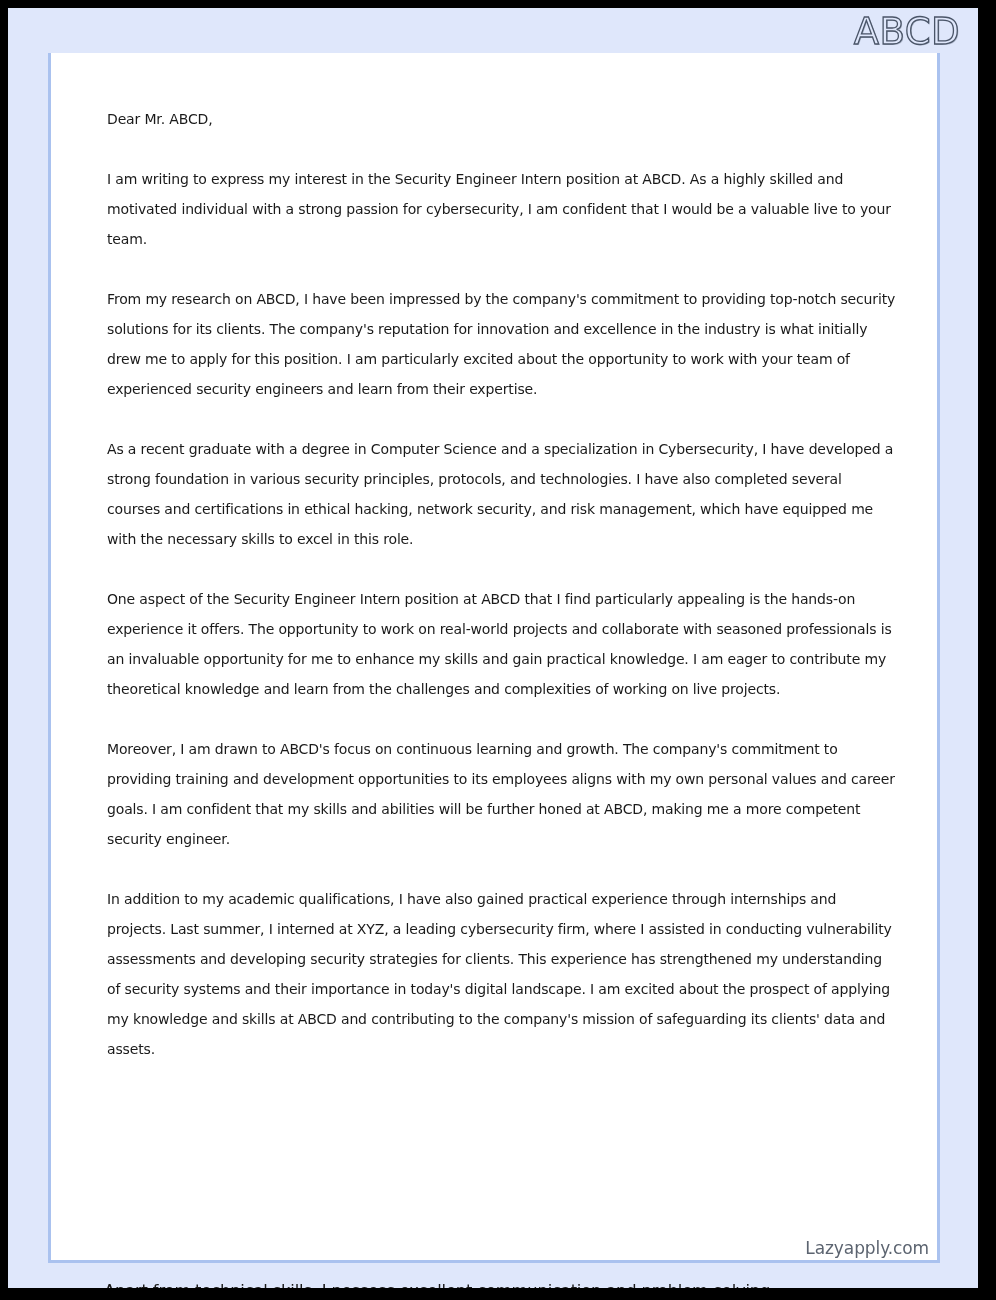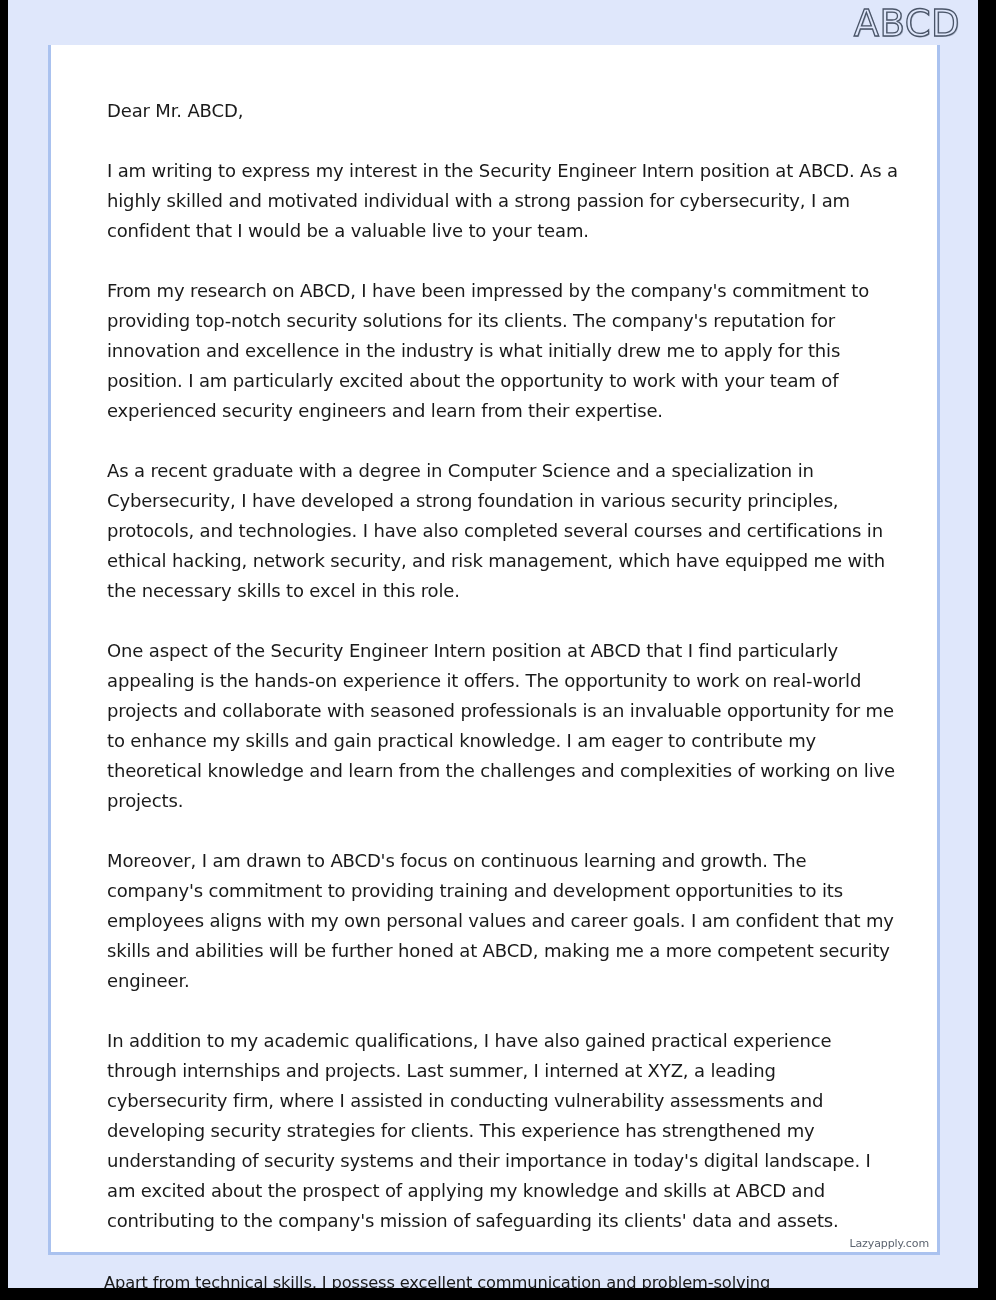--- a/index.html
+++ b/index.html
@@ -16,21 +16,21 @@
     overflow: hidden;
   }
 
   
   .page-frame {
     position: absolute;
     left: 0; top: 0;
     width: 996px;
     height: 1300px;
     background: #000000;
-    padding: 0 18px 12px 8px;
+    padding: 8px 18px 12px 8px;
   }
 
   
   .canvas {
     position: relative;
     width: 100%;
     height: 100%;
     background: #dfe7fb;
     overflow: hidden;
   }
@@ -77,37 +77,37 @@
     position: absolute;
     left: 0; right: 0;
     top: 7px;
     bottom: 0;
     padding: 44px 38px 0 56px;
     overflow: hidden;
   }
 
   .letter-text {
     font-family: "DejaVu Sans", "Liberation Sans", sans-serif;
-    font-size: 18px;
+    font-size: 14px;
     line-height: 30px;
     color: #1a1a1a;
     letter-spacing: -0.15px;
   }
   .letter-text p {
     margin: 0 0 30px 0;
   }
   .letter-text p:last-child { margin-bottom: 8px; }
 
   
   .watermark {
     position: absolute;
     right: 8px;
     bottom: 2px;
     font-family: "DejaVu Sans", "Liberation Sans", sans-serif;
-    font-size: 11px;
+    font-size: 17px;
     color: #5c6470;
     letter-spacing: -0.1px;
   }
 
   
   .overflow-line {
     position: absolute;
     left: 96px;
     top: 1268px;
     width: 820px;

